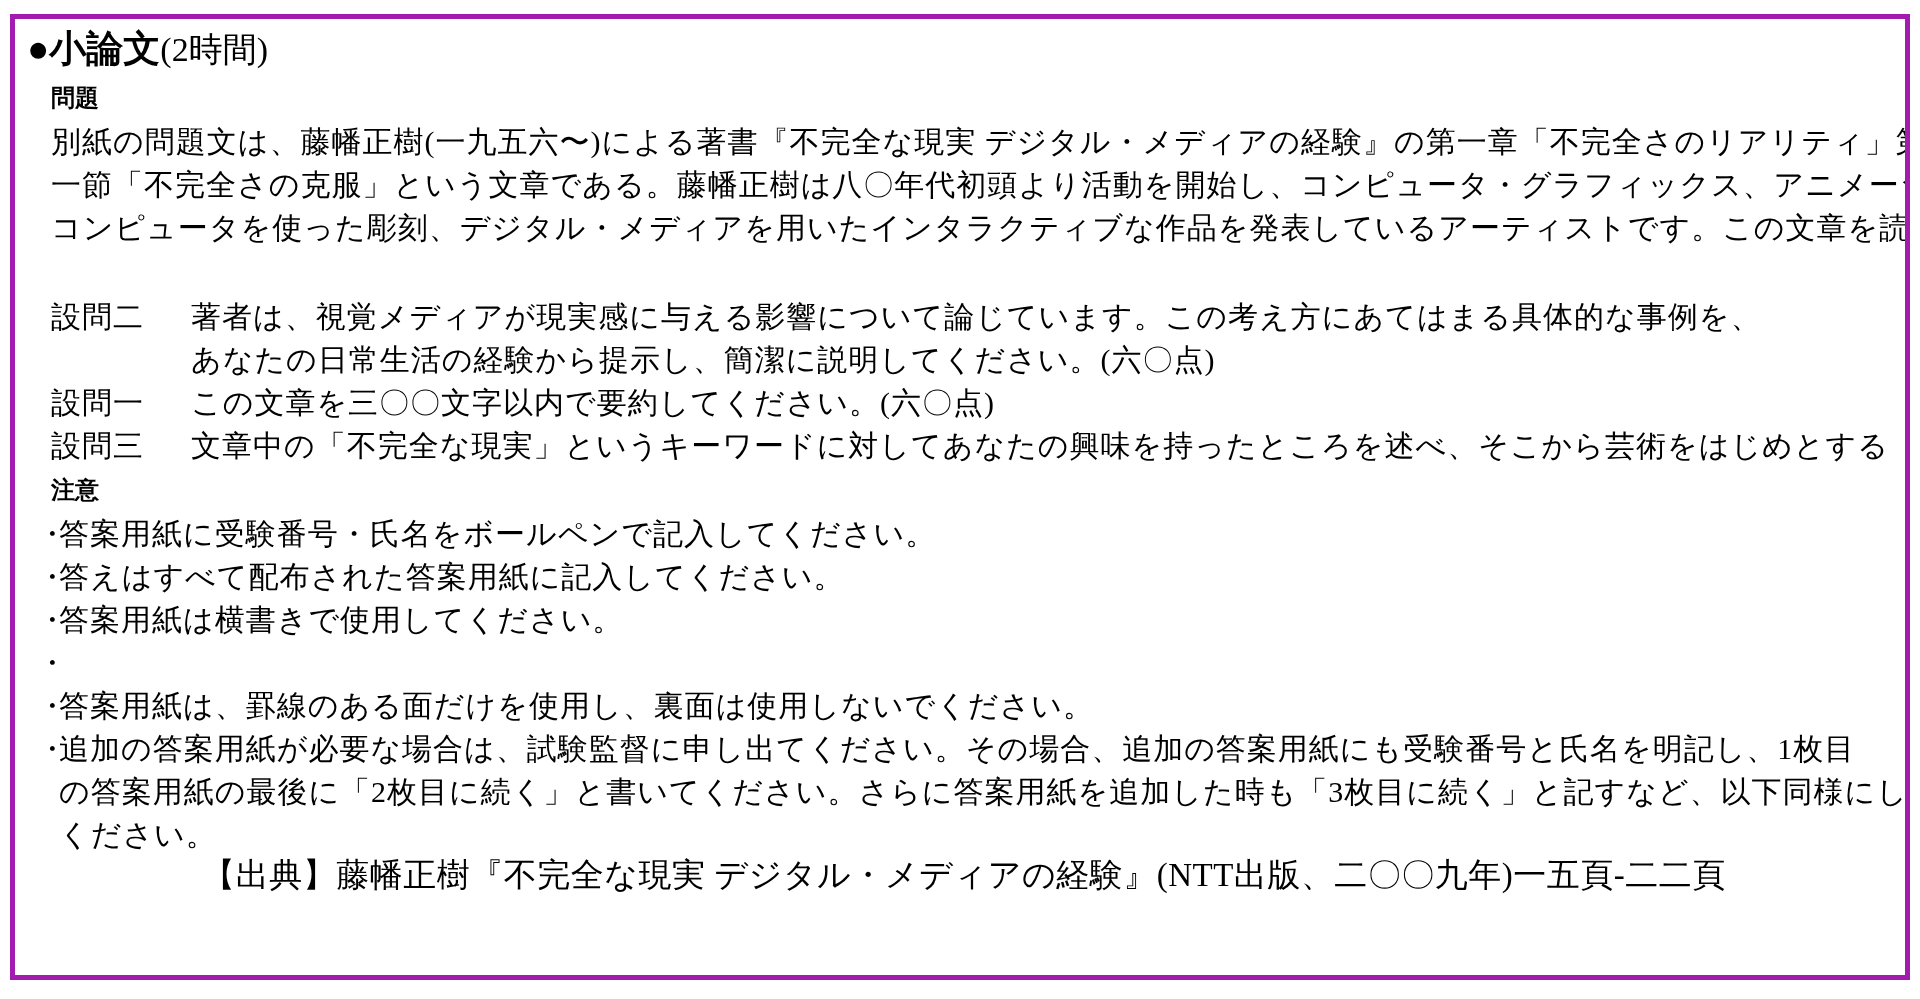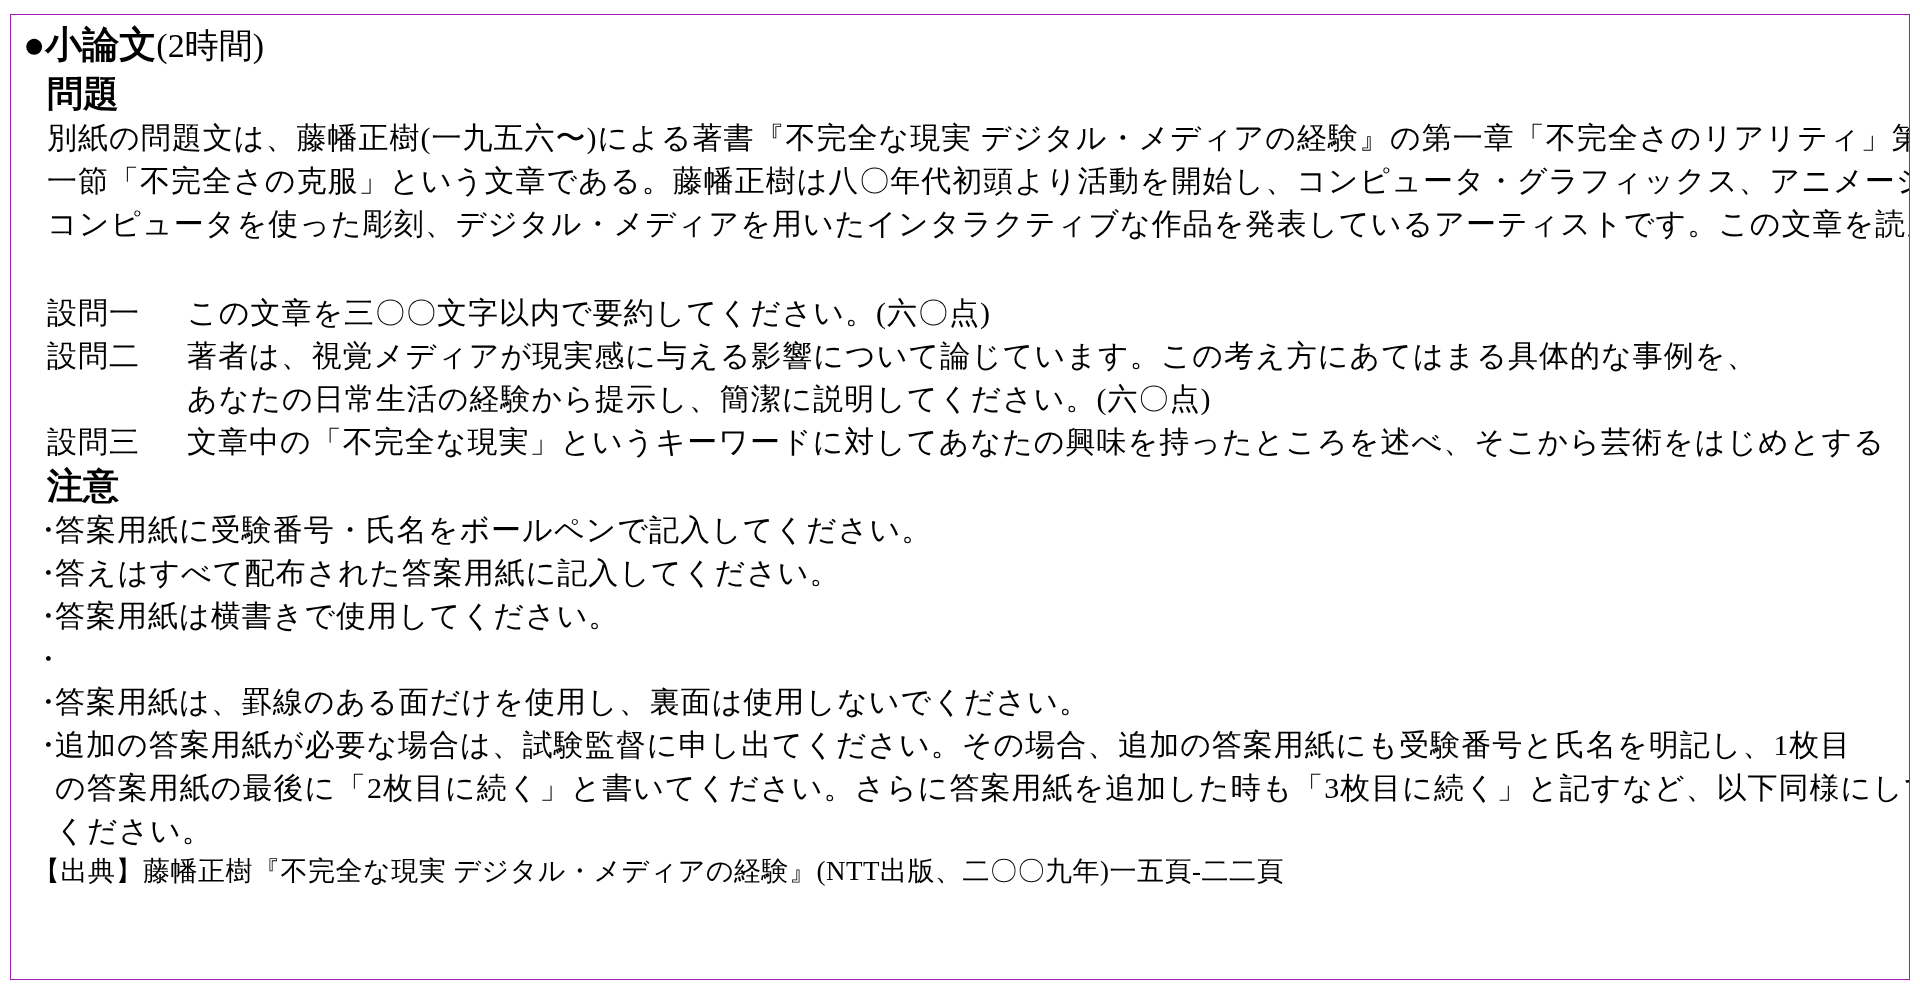--- a/index.html
+++ b/index.html
@@ -13,21 +13,21 @@
     width: 1920px;
     height: 999px;
     box-sizing: border-box;
     background: #ffffff;
   }
   .frame {
     box-sizing: border-box;
     margin: 14px 10px 0 10px;
     width: 1900px;
     height: 966px;
-    border: 1px solid #a21caf;
+    border: 5px solid #a21caf;
     padding: 5px 14px 0 12px;
     overflow: hidden;
   }
   .title-line {
     font-family: "Liberation Sans", "DejaVu Sans", sans-serif;
     font-weight: bold;
     font-size: 37px;
     line-height: 50px;
     white-space: nowrap;
   }
@@ -35,21 +35,21 @@
     font-family: "Liberation Serif", "DejaVu Serif", serif;
     font-weight: normal;
     font-size: 34px;
   }
   .section {
     padding-left: 24px;
   }
   .heading {
     font-family: "Liberation Sans", "DejaVu Sans", sans-serif;
     font-weight: bold;
-    font-size: 36px;
+    font-size: 24px;
     line-height: 45px;
   }
   .line {
     font-size: 30px;
     line-height: 43px;
     letter-spacing: 1px;
     white-space: nowrap;
   }
   .q-gap { height: 46px; }
   .question { display: flex; }
@@ -62,24 +62,25 @@
     white-space: nowrap;
   }
   .note-item { display: flex; }
   .bullet {
     flex: none;
     width: 22px;
     font-size: 30px;
     line-height: 43px;
   }
   .source-line {
-    font-size: 27px;
+    font-size: 33px;
     line-height: 38px;
     letter-spacing: 0.5px;
     white-space: nowrap;
+    text-align: center;
   }
 </style>
 </head>
 <body>
 
 <div class="page">
   <div class="frame">
 
     <div class="title-line">
       <span>●</span><span>小論文</span><span class="title-duration">(2時間)</span>
@@ -89,31 +90,31 @@
       <div class="heading">問題</div>
       <div>
         <div class="line">別紙の問題文は、藤幡正樹(一九五六〜)による著書『不完全な現実 デジタル・メディアの経験』の第一章「不完全さのリアリティ」第</div>
         <div class="line">一節「不完全さの克服」という文章である。藤幡正樹は八〇年代初頭より活動を開始し、コンピュータ・グラフィックス、アニメーション、</div>
         <div class="line">コンピュータを使った彫刻、デジタル・メディアを用いたインタラクティブな作品を発表しているアーティストです。この文章を読んで、</div>
       </div>
 
       <div class="q-gap"></div>
 
       <div class="question">
-        <div class="q-label">設問一</div>
+        <div class="q-label">設問二</div>
         <div>
-          <div class="line">この文章を三〇〇文字以内で要約してください。(六〇点)</div>
+          <div class="line">著者は、視覚メディアが現実感に与える影響について論じています。この考え方にあてはまる具体的な事例を、</div>
+          <div class="line">あなたの日常生活の経験から提示し、簡潔に説明してください。(六〇点)</div>
         </div>
       </div>
 
       <div class="question">
-        <div class="q-label">設問二</div>
+        <div class="q-label">設問一</div>
         <div>
-          <div class="line">著者は、視覚メディアが現実感に与える影響について論じています。この考え方にあてはまる具体的な事例を、</div>
-          <div class="line">あなたの日常生活の経験から提示し、簡潔に説明してください。(六〇点)</div>
+          <div class="line">この文章を三〇〇文字以内で要約してください。(六〇点)</div>
         </div>
       </div>
 
       <div class="question">
         <div class="q-label">設問三</div>
         <div>
           <div class="line">文章中の「不完全な現実」というキーワードに対してあなたの興味を持ったところを述べ、そこから芸術をはじめとする</div>
         </div>
       </div>
 

